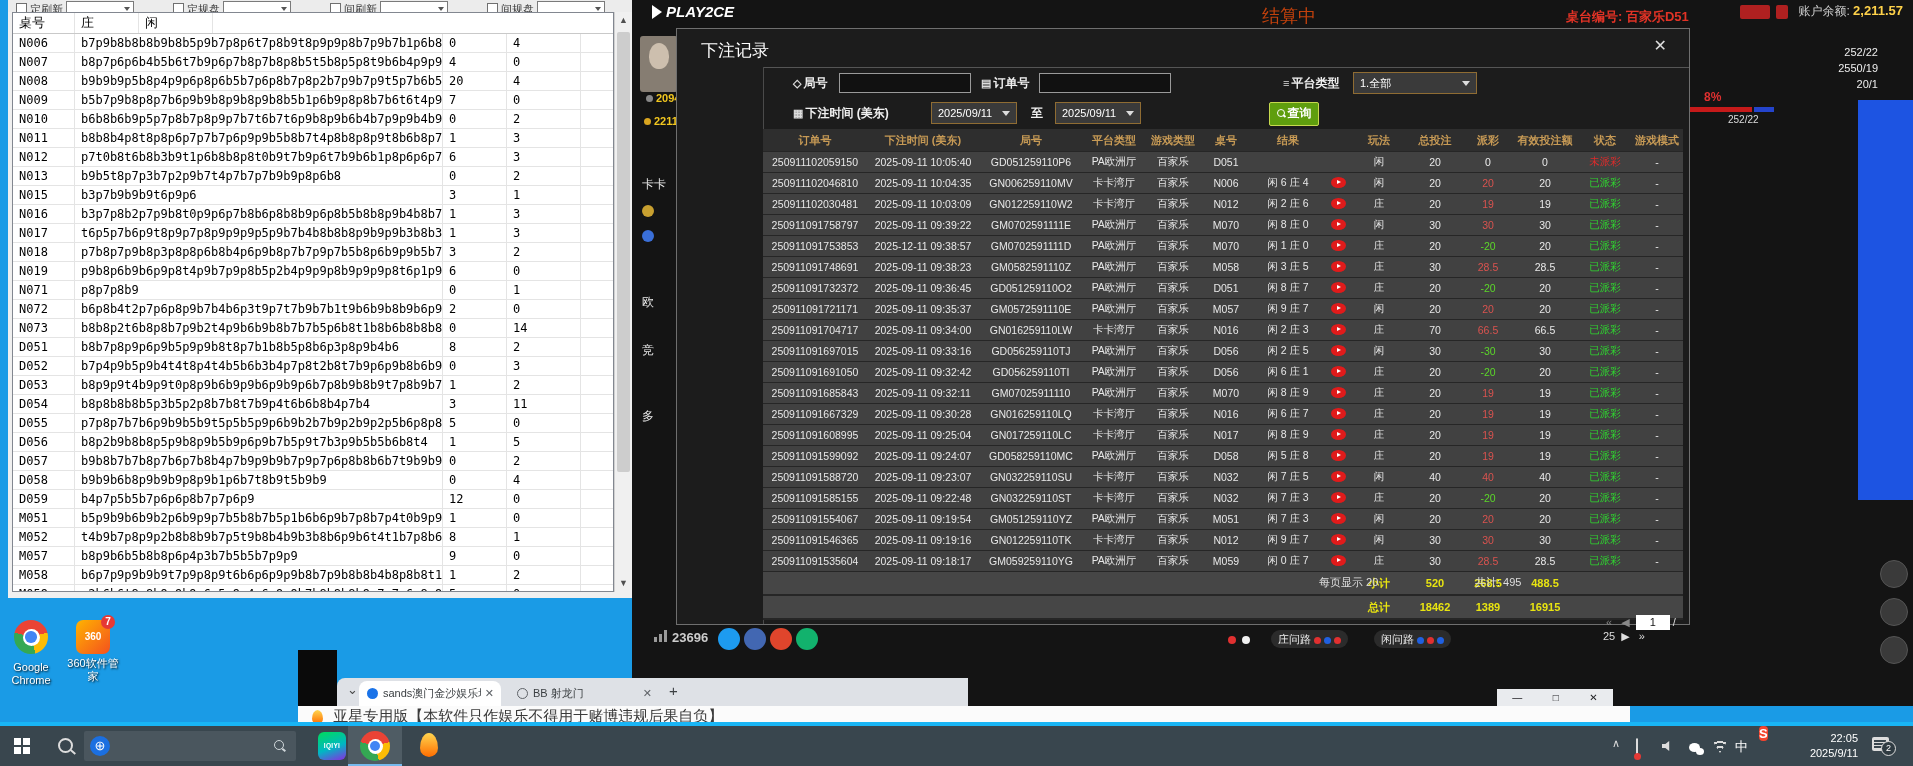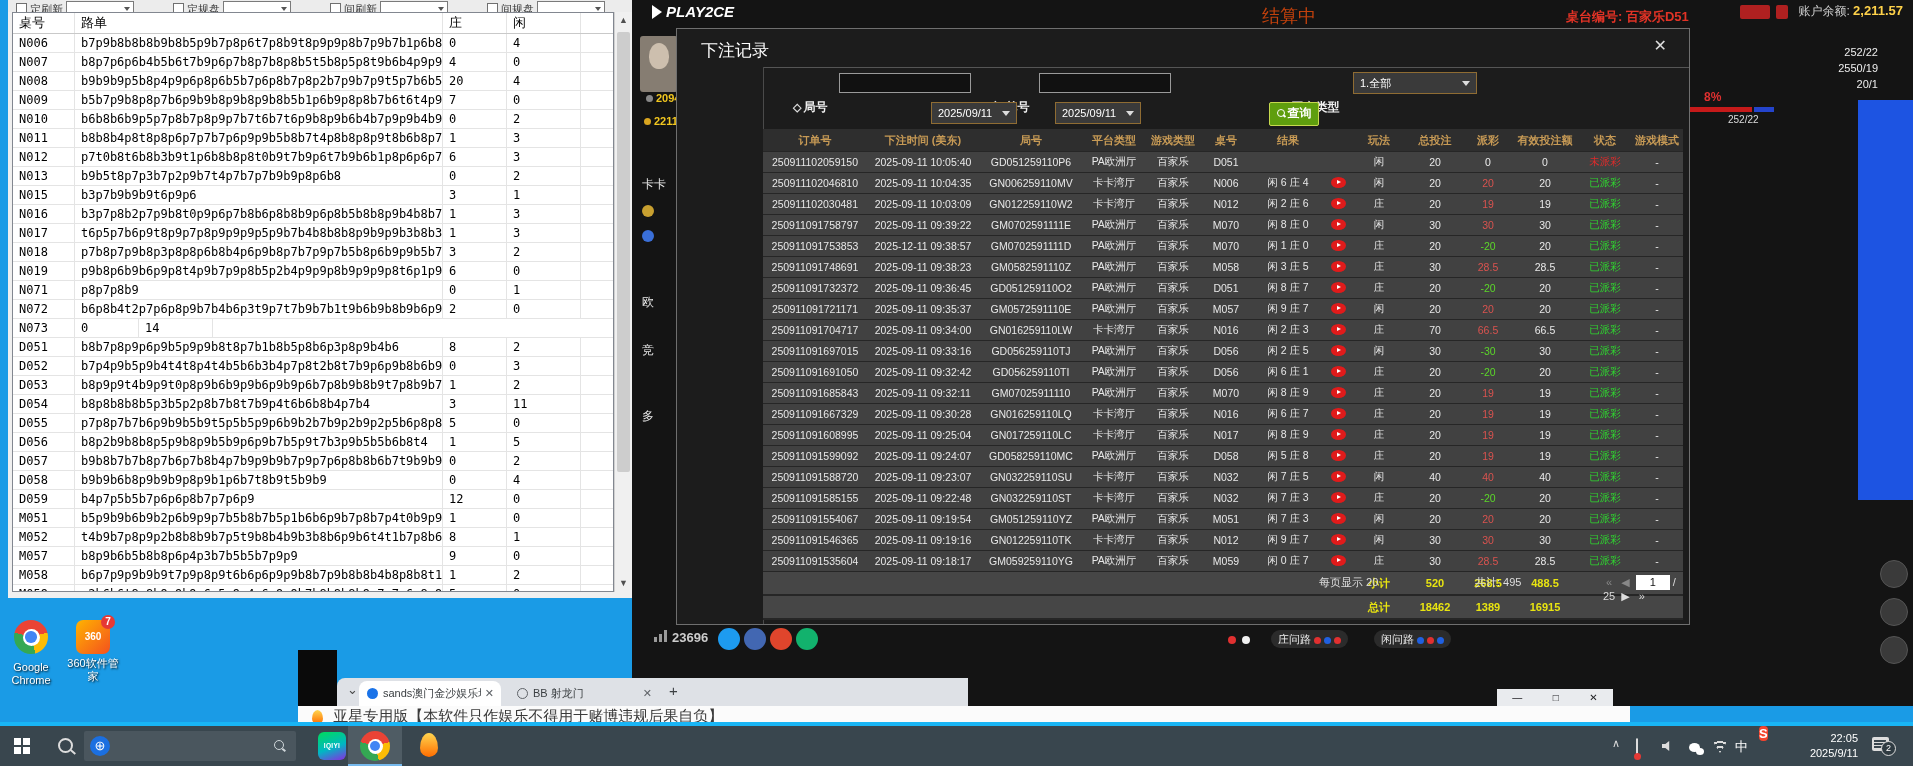--- a/index.html
+++ b/index.html
@@ -46,21 +46,21 @@
   .tab.active{background:linear-gradient(#dfcaa5,#b7a07a);color:#2e2312;width:96px;}
   .tab.active::after{content:"";position:absolute;right:-10px;top:9px;border-left:10px solid #b7a07a;border-top:10px solid transparent;border-bottom:10px solid transparent;}
   .ic-cards{position:relative;width:17px;height:15px;display:inline-block;}
   .ic-cards i{position:absolute;width:9px;height:12px;border-radius:1px;}
   .ic-cards .back{left:6px;top:0;background:#c0392b;transform:rotate(14deg);}
   .ic-cards .front{left:0;top:2px;background:#fff;color:#d22;font-style:normal;font-size:7px;line-height:12px;text-align:center;}
   .ic-ticket{display:inline-block;width:14px;height:10px;background:#e8b820;transform:skewX(-12deg);border-left:2px dotted #8a6a00;}
   .ic-medal{display:inline-block;width:11px;height:11px;border-radius:50%;background:#e8b820;border:1px solid #a07c00;}
   .ic-ledger{display:inline-block;width:11px;height:12px;border:1px solid #e8b820;background:linear-gradient(transparent 3px,#e8b820 3px,#e8b820 4px,transparent 4px,transparent 7px,#e8b820 7px,#e8b820 8px,transparent 8px);}
   .filters{position:absolute;left:86px;top:38px;right:0;height:62px;}
-  .flabel{font-size:12px;font-weight:bold;color:#f0f0f0;margin-top:24px;}
+  .flabel{font-size:12px;font-weight:bold;color:#f0f0f0;}
   .fic{color:#ddd;font-size:11px;margin-right:2px;}
   .finput{position:absolute;height:20px;background:#111;border:1px solid #9a9a9a;color:#eee;font-size:11px;padding:0 4px;box-sizing:border-box;}
   .fsel{position:absolute;height:22px;background:#3a3a3a;border:1px solid #8f6c33;color:#fff;font-size:11px;line-height:20px;padding:0 6px;box-sizing:border-box;cursor:pointer;}
   .fsel .car{position:absolute;right:6px;top:8px;border-top:5px solid #ddd;border-left:4px solid transparent;border-right:4px solid transparent;}
   .qbtn{position:absolute;left:594px;top:66px;width:48px;height:22px;background:#5f9e0e;border:1px solid #c6d94e;border-radius:2px;color:#fff;font-size:12px;font-weight:bold;line-height:20px;text-align:center;cursor:pointer;}
   .qbtn .mag{display:inline-block;width:6px;height:6px;border:1.5px solid #fff;border-radius:50%;position:relative;margin-right:3px;}
   .qbtn .mag::after{content:"";position:absolute;left:5px;top:5px;width:3px;height:1.5px;background:#fff;transform:rotate(40deg);}
   
   .btable{position:absolute;left:86px;top:100px;width:920px;}
   .trow{display:flex;height:20px;align-items:center;background:#414141;border-bottom:1px solid #262626;font-size:10.5px;}
@@ -587,42 +587,41 @@
         <span class="c c8">总计</span>
         <span class="c c9">18462</span>
         <span class="c c10">1389</span>
         <span class="c c11">16915</span>
       </div>
     </div>
 
     <div class="pager">
       <span style="position:absolute;left:556px;">每页显示 20</span>
       <span style="position:absolute;left:712px;">共计: 495</span>
-      <span style="position:absolute;left:840px;">
+      <span style="position:absolute;left:840px;margin-top:40px;">
         <span class="arr">«</span>
         <span class="arr">◀</span>
         <span class="pgbox">1</span>
         <span>/ 25</span>
         <span class="arr lit">▶</span>
         <span class="arr lit">»</span>
       </span>
     </div>
   </div>
 
   <div id="leftwin">
     <div class="lt-toolbar">
       <span class="tgroup" style="left:8px;"><span class="cb"></span> <span>定刷新</span> <span class="dd"></span></span>
       <span class="tgroup" style="left:165px;"><span class="cb"></span> <span>定规盘</span> <span class="dd"></span></span>
       <span class="tgroup" style="left:322px;"><span class="cb"></span> <span>间刷新</span> <span class="dd"></span></span>
       <span class="tgroup" style="left:479px;"><span class="cb"></span> <span>间规盘</span> <span class="dd"></span></span>
     </div>
     <div id="ltable">
       <div class="lrow lhdr">
         <span class="lc lc-id">桌号</span>
-        <span class="lc lc-road">路单</span>
         <span class="lc lc-z">庄</span>
         <span class="lc lc-x">闲</span>
       </div>
       <div>
 
           <div class="lrow">
             <span class="lc lc-id">N006</span>
             <span class="lc lc-road">b7p9b8b8b8b9b8b5p9b7p8p6t7p8b9t8p9p9p8b7p9b7b1p6b8</span>
             <span class="lc lc-z">0</span>
             <span class="lc lc-x">4</span>
@@ -721,20 +720,21 @@
 
           <div class="lrow">
             <span class="lc lc-id">N072</span>
             <span class="lc lc-road">b6p8b4t2p7p6p8p9b7b4b6p3t9p7t7b9b7b1t9b6b9b8b9b6p9</span>
             <span class="lc lc-z">2</span>
             <span class="lc lc-x">0</span>
           </div>
 
           <div class="lrow">
             <span class="lc lc-id">N073</span>
+            <span class="lc lc-road">b8b8p2t6b8p8b7p9b2t4p9b6b9b8b7b7b5p6b8t1b8b6b8b8b8</span>
             <span class="lc lc-z">0</span>
             <span class="lc lc-x">14</span>
           </div>
 
           <div class="lrow">
             <span class="lc lc-id">D051</span>
             <span class="lc lc-road">b8b7p8p9p6p9b5p9p9b8t8p7b1b8b5p8b6p3p8p9b4b6</span>
             <span class="lc lc-z">8</span>
             <span class="lc lc-x">2</span>
           </div>

